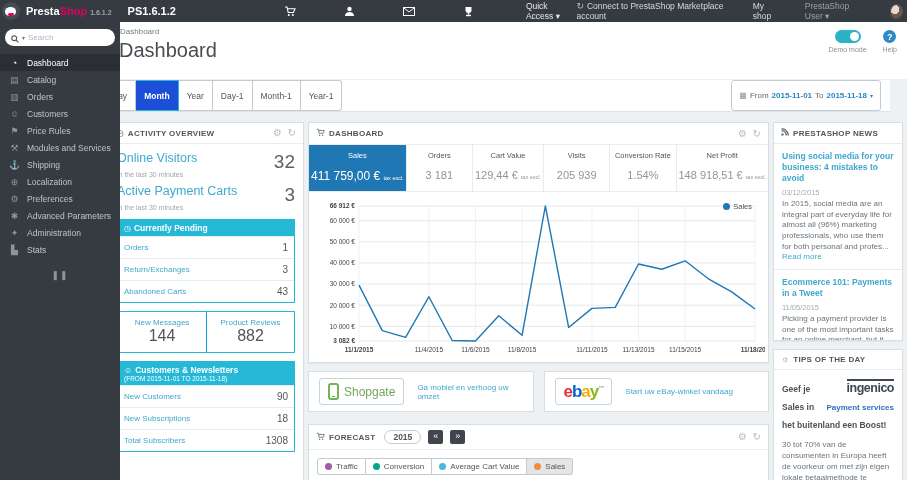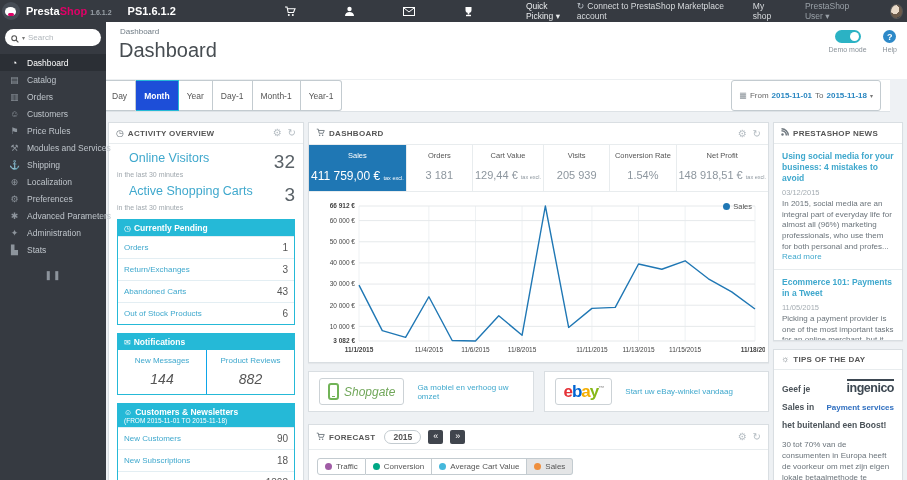--- a/index.html
+++ b/index.html
@@ -17,21 +17,21 @@
   .shopname { font-size:11px; font-weight:bold; color:#fff; margin-left:16px; }
   .tb-icons { display:flex; gap:48px; margin-left:108px; align-items:center; }
   .tb-icons svg { display:block; }
   .quick { color:#e8eaec; font-size:8.5px; margin-left:52px; cursor:pointer; }
   .tb-right { margin-left:auto; display:flex; align-items:center; gap:25px; font-size:8.5px; color:#d7dadd; padding-right:4px; }
   .tb-right .mk-ico { font-size:9px; margin-right:3px; color:#b9bfc6; }
   .tb-user { color:#9aa1a8; }
   .avatar { width:15px; height:15px; border-radius:50%; background:radial-gradient(circle at 35% 35%, #e8d9c8 0 40%, #6b5a4a 41% 75%, #363a41 76%); border:1px solid #555; }
 
   
-  .sidebar { position:absolute; left:0; top:22px; width:106px; height:458px; background:#363a41; z-index:20; }
+  .sidebar { position:absolute; left:0; top:22px; width:120px; height:458px; background:#363a41; z-index:20; }
   .search-pill { margin:7px 5px 8px 5px; height:17px; background:#fff; border-radius:9px; display:flex; align-items:center; padding:0 6px; gap:3px; }
   .search-pill .caret { font-size:6px; color:#777; }
   .search-pill input { border:none; outline:none; width:52px; font-size:8px; color:#444; background:transparent; }
   .search-pill input::placeholder { color:#b0b6bb; }
   .nav-item { display:flex; align-items:center; height:17px; padding-left:9px; gap:7px; cursor:pointer; }
   .nav-ico { width:11px; font-size:9px; color:#8d949c; text-align:center; flex:0 0 auto; }
   .nav-label { font-size:8.5px; color:#bfc5cb; white-space:nowrap; }
   .nav-item.active { background:#2b2f35; }
   .nav-item.active .nav-label { color:#fff; }
   .nav-item.active .nav-ico { color:#fff; }
@@ -62,37 +62,37 @@
   .panel { position:absolute; background:#fff; border:1px solid #d9dee2; box-shadow:0 1px 1px rgba(0,0,0,.04); }
   .p-head { display:flex; align-items:center; gap:4px; padding:5px 7px; border-bottom:1px solid #e8ecee; }
   .p-title { font-size:8px; font-weight:bold; color:#555; letter-spacing:.3px; }
   .p-tools { margin-left:auto; display:flex; gap:6px; color:#b4bcc2; font-size:10px; line-height:1; }
   .p-tools span { cursor:pointer; }
   .p-head .h-ico { color:#6e777e; font-size:9px; line-height:1; }
 
   
   #activity { left:108px; top:122px; width:196px; height:600px; }
   .act-body { padding:7px 8px; }
-  .big-stat { display:flex; justify-content:space-between; align-items:flex-start;margin-left:12px; }
+  .big-stat { display:flex; justify-content:space-between; align-items:flex-start; }
   .big-stat .bs-label { font-size:12.5px; color:#3fa8cd; cursor:pointer; }
   .big-stat .bs-value { font-size:19px; color:#5a6268; }
   .bs-sub { font-size:7px; color:#a0a8ae; margin:-2px 0 6px 0; }
   .section { border:1px solid #25b9d7; margin-top:8px; }
   .sec-bar { background:#25b9d7; color:#fff; padding:3px 6px; font-size:8.5px; font-weight:bold; }
   .sec-bar .sb-ico { font-weight:normal; margin-right:3px; font-size:8px; }
   .sec-sub { font-size:6.5px; font-weight:normal; }
   .sec-row { display:flex; justify-content:space-between; align-items:center; padding:5px 6px; border-top:1px solid #e3eef3; cursor:pointer; }
   .sec-row:first-of-type { border-top:none; }
   .sec-row .sr-label { font-size:8px; color:#3fa8cd; }
   .sec-row .sr-value { font-size:10px; color:#555; }
   .notif-cols { display:flex;justify-content:space-between; }
   .notif-cell { width:50%; text-align:center; padding:6px 2px 7px; cursor:pointer; }
   .notif-cell + .notif-cell { border-left:1px solid #0ea5e9; }
   .nc-label { font-size:8px; color:#3fa8cd; }
-  .nc-value { font-size:14px; color:#555; margin-top:6px;font-style:italic; }
+  .nc-value { font-size:16px; color:#555; margin-top:0; }
 
   
   #dashpanel { left:308px; top:122px; width:461px; height:241px; }
   .kpis { display:flex; border-bottom:1px solid #e8ecee; }
   .kpi { flex:1; text-align:center; padding:6px 2px 8px; border-right:1px solid #e8ecee; cursor:pointer; }
   .kpi:last-child { border-right:none; }
   .kpi-label { font-size:7.5px; color:#555; margin-bottom:9px; }
   .kpi-value { font-size:11px; color:#8d969e; white-space:nowrap; }
   .kpi-suffix { font-size:5.5px; }
   .kpi.active { background:#1f77b4; }
@@ -102,21 +102,21 @@
   .chart-legend { position:absolute; right:16px; top:10px; display:flex; align-items:center; gap:3px; }
   .cl-dot { width:7px; height:7px; border-radius:50%; }
   .cl-label { font-size:7.5px; color:#555; }
 
   
   .banners { position:absolute; left:308px; top:371px; width:461px; display:flex; gap:10px; }
   .banner { background:#fff; border:1px solid #d9dee2; height:41px; display:flex; align-items:center; padding:0 10px; flex:1; }
   .logo-box { border:1px solid #ccd2d6; border-radius:3px; height:27px; display:flex; align-items:center; padding:0 8px; gap:5px; background:#fff; }
   .sg-phone { width:11px; height:17px; border:2px solid #71b357; border-radius:3px; position:relative; }
   .sg-phone::after { content:""; position:absolute; left:2px; bottom:1px; width:3px; height:1.5px; background:#71b357; }
-  .sg-text { font-size:12px; color:#71a75a; font-weight:400;font-style:italic; }
+  .sg-text { font-size:12px; color:#71a75a; font-weight:400; }
   .ebay-text { font-size:17px; font-weight:bold; letter-spacing:-1px; line-height:1; }
   .ebay-tm { font-size:6px; color:#999; vertical-align:super; }
   .banner-link { font-size:8px; color:#3fa8cd; margin-left:13px; cursor:pointer; }
 
   
   #forecast { left:308px; top:424px; width:461px; height:100px; }
   .year-pill { border:1px solid #c3cbd0; border-radius:9px; font-size:8.5px; font-weight:bold; color:#555; padding:1px 8px; margin-left:5px; cursor:pointer; }
   .nav-sq { width:15px; height:14px; background:#40454d; color:#fff; border-radius:2px; font-size:9px; line-height:13px; text-align:center; margin-left:3px; cursor:pointer; }
   .fc-legend { display:flex; margin:8px 0 0 8px; }
   .fc-btn { display:flex; align-items:center; gap:4px; border:1px solid #c3cbd0; border-left:none; background:#fff; padding:3px 7px; cursor:pointer; }
@@ -174,21 +174,21 @@
         </svg>
       </span>
     <span>
         <svg width="11" height="11" viewBox="0 0 11 11">
           <path d="M2.5 1h6v3a3 3 0 0 1-6 0z" fill="#fff"></path>
           <rect x="4.7" y="6.5" width="1.6" height="2" fill="#fff"></rect>
           <rect x="3" y="8.8" width="5" height="1.4" fill="#fff"></rect>
         </svg>
       </span>
   </div>
-  <div class="quick">Quick Picking ▾</div>
+  <div class="quick">Quick Access ▾</div>
   <div class="tb-right">
     <span><span class="mk-ico">↻</span><span>Connect to PrestaShop Marketplace account</span></span>
     <span>My shop</span>
     <span class="tb-user">PrestaShop User ▾</span>
     <span class="avatar"></span>
   </div>
 </div>
 
 <div class="sidebar">
   <div class="search-pill">
@@ -293,47 +293,42 @@
         <span>↻</span>
       </span>
   </div>
   <div class="act-body">
     <div class="big-stat">
         <span class="bs-label">Online Visitors</span>
         <span class="bs-value">32</span>
       </div>
     <div class="bs-sub">in the last 30 minutes</div>
     <div class="big-stat">
-        <span class="bs-label">Active Shopping Carts</span>
+        <span class="bs-label">Active Payment Carts</span>
         <span class="bs-value">3</span>
       </div>
     <div class="bs-sub">in the last 30 minutes</div>
 
     <div class="section">
       <div class="sec-bar"><span class="sb-ico">◷</span><span>Currently Pending</span></div>
       <div class="sec-row">
           <span class="sr-label">Orders</span>
           <span class="sr-value">1</span>
         </div>
       <div class="sec-row">
           <span class="sr-label">Return/Exchanges</span>
           <span class="sr-value">3</span>
         </div>
       <div class="sec-row">
           <span class="sr-label">Abandoned Carts</span>
           <span class="sr-value">43</span>
         </div>
-      <div class="sec-row">
-          <span class="sr-label">Out of Stock Products</span>
-          <span class="sr-value">6</span>
-        </div>
     </div>
 
     <div class="section">
-      <div class="sec-bar"><span class="sb-ico">✉</span><span>Notifications</span></div>
       <div class="notif-cols">
         <div class="notif-cell">
             <div class="nc-label">New Messages</div>
             <div class="nc-value">144</div>
           </div>
         <div class="notif-cell">
             <div class="nc-label">Product Reviews</div>
             <div class="nc-value">882</div>
           </div>
       </div>

